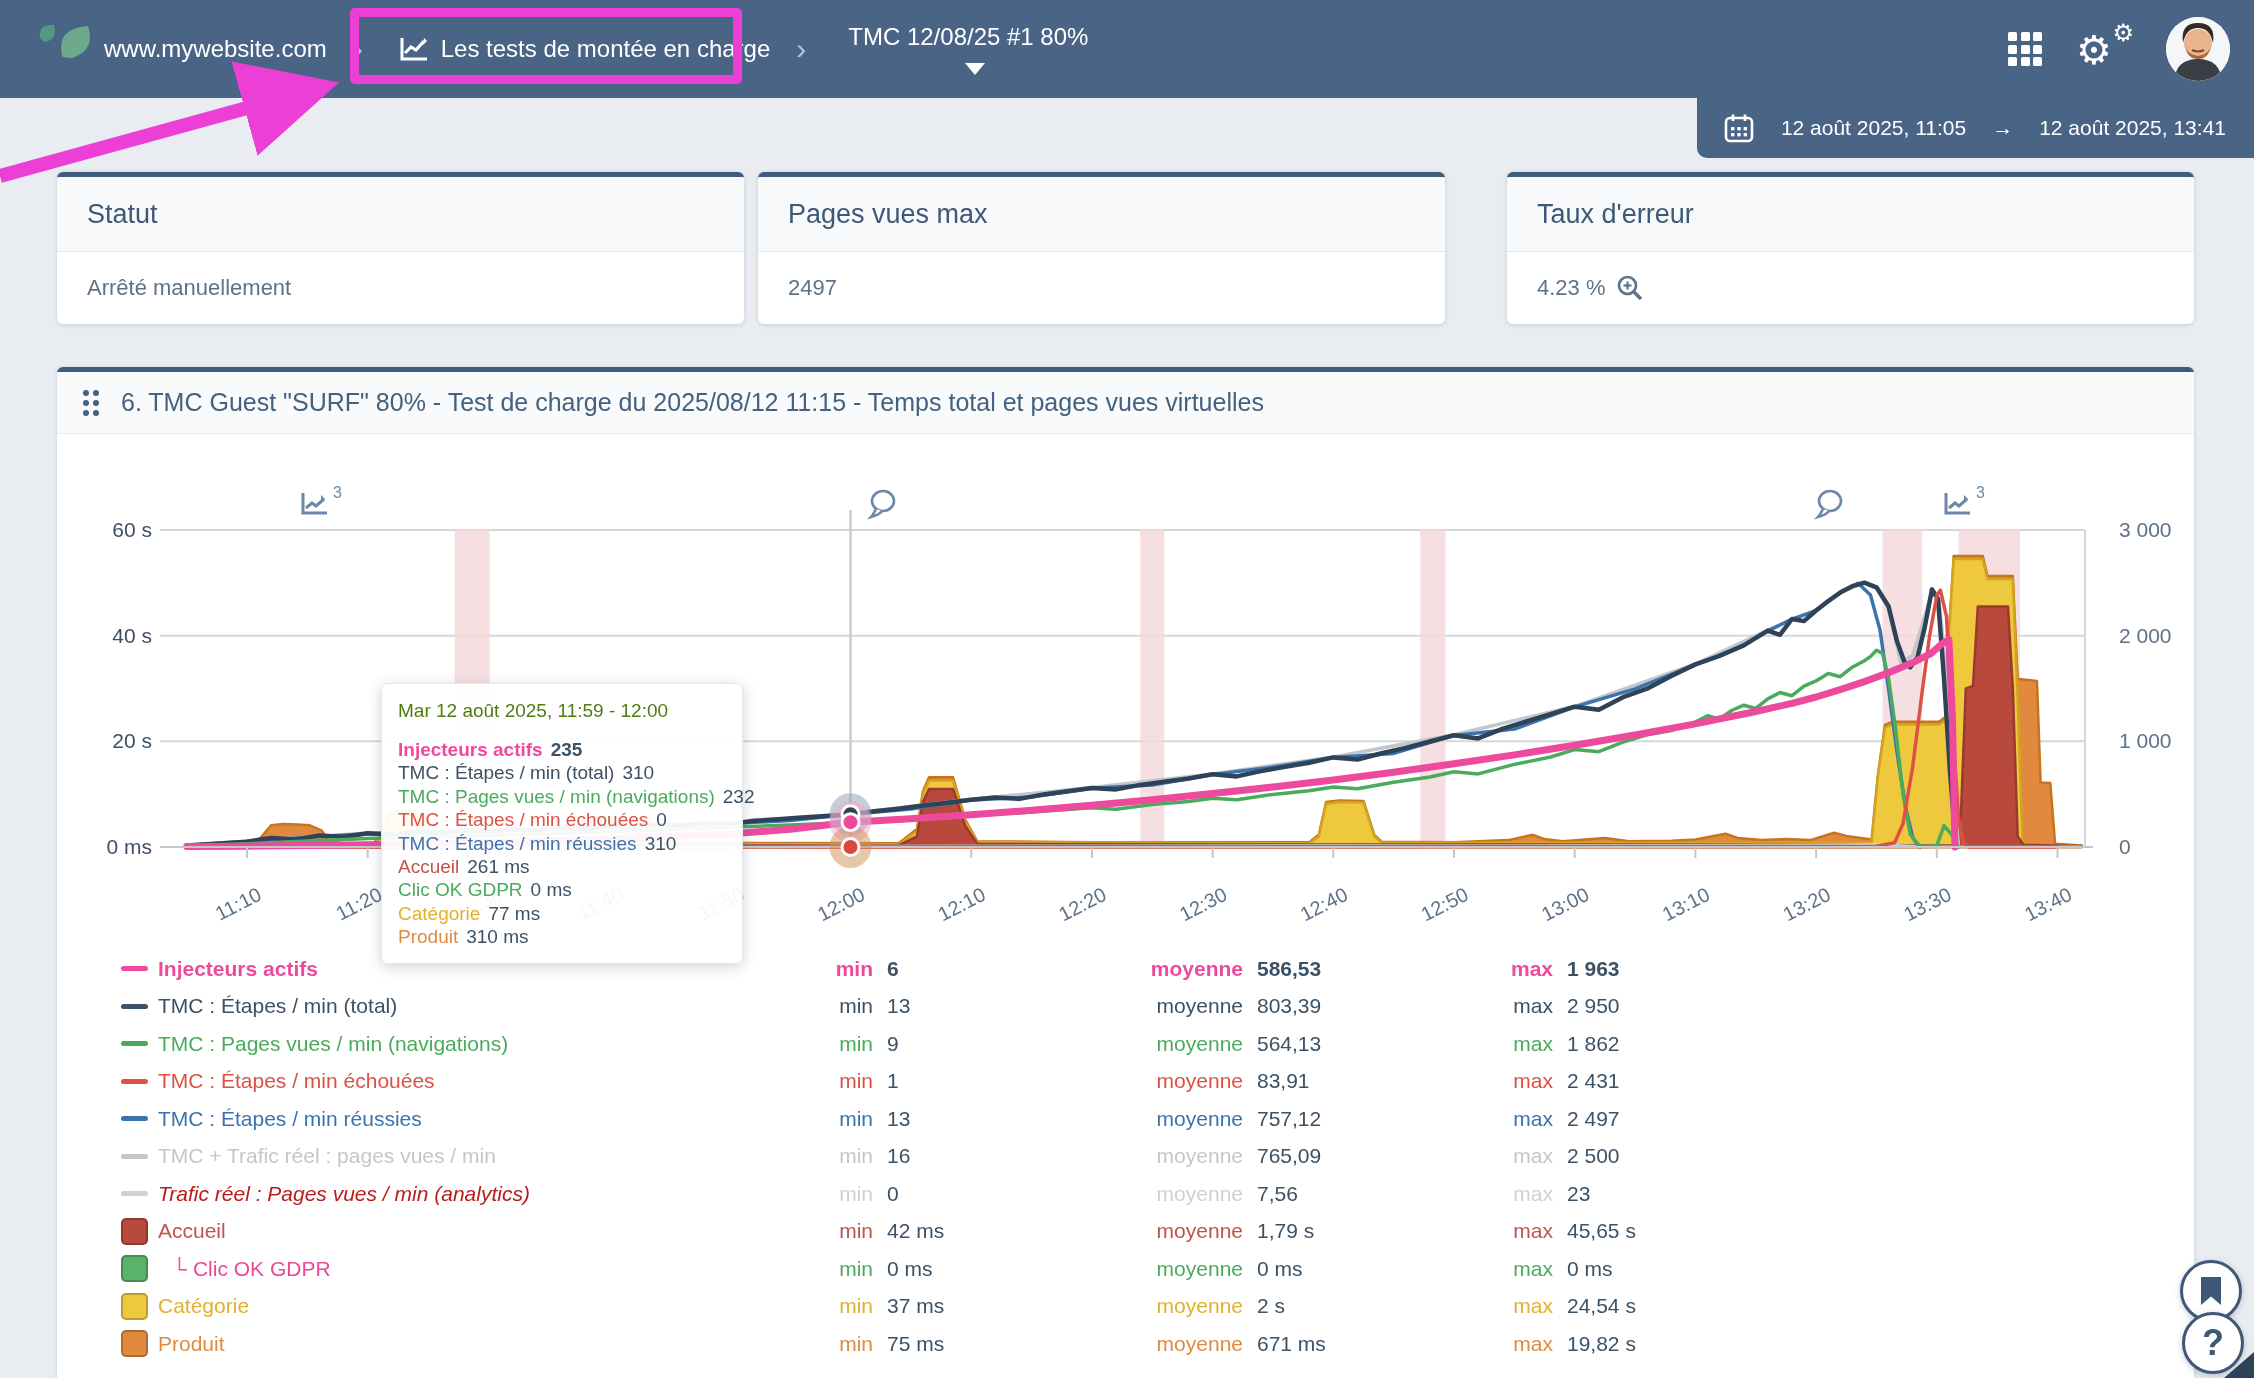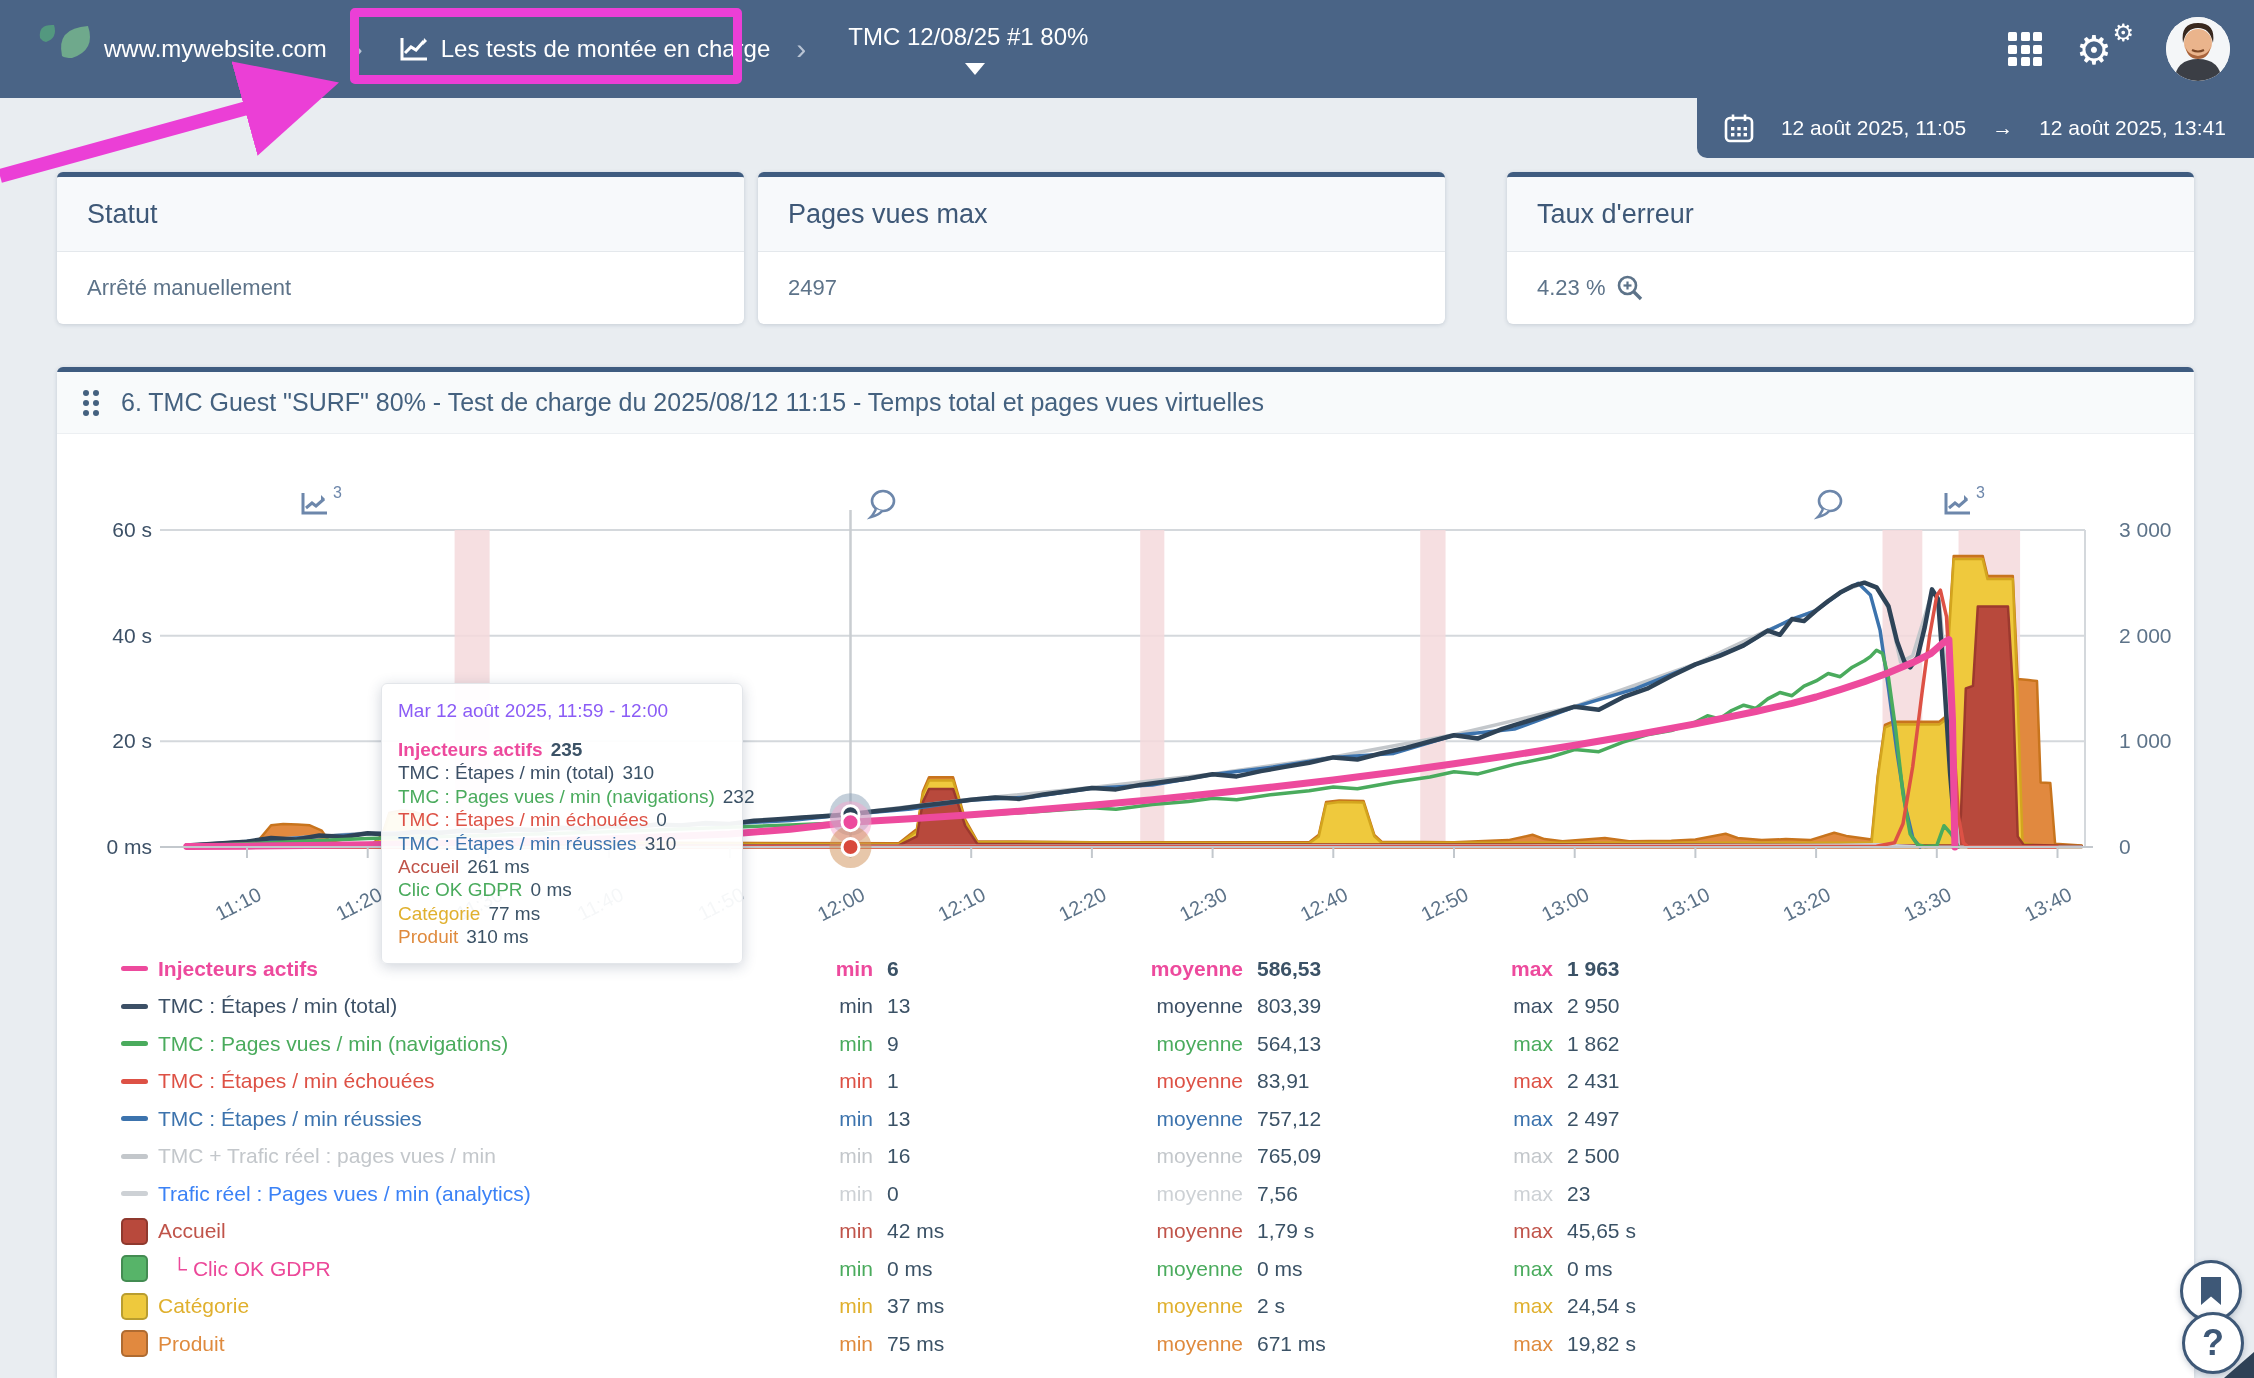--- a/index.html
+++ b/index.html
@@ -38,21 +38,21 @@
   
   .panel { position:absolute; left:57px; top:367px; width:2137px; height:1011px; background:#fff; border-top:5px solid #3f5c80; border-radius:6px 6px 0 0; box-shadow:0 1px 4px rgba(40,60,90,.18); }
   .panel-hd { height:62px; background:#f8fafb; border-bottom:1px solid #eceff2; display:flex; align-items:center; }
   .drag-handle { margin:0 22px 0 26px; display:grid; grid-template-columns:repeat(2,6px); grid-template-rows:repeat(3,6px); gap:4px; cursor:grab; }
   .drag-handle i { background:#44617f; border-radius:50%; }
   .panel-title { font-size:25px; color:#44617f; }
   #chart-svg { position:absolute; left:0; top:63px; width:2137px; height:560px; }
 
   
   .tooltip { position:absolute; left:381px; top:683px; width:362px; background:rgba(255,255,255,.94); border:1px solid #e3e6ea; border-radius:6px; box-shadow:0 3px 14px rgba(40,60,90,.22); padding:16px 14px 14px 16px; z-index:50; pointer-events:none; }
-  .tt-title { font-size:19px; color:#8b5cf6; margin-bottom:16px; white-space:nowrap; }
+  .tt-title { font-size:19px; color:#4d7c0f; margin-bottom:16px; white-space:nowrap; }
   .tt-row { font-size:19px; line-height:23.4px; white-space:nowrap; }
   .tt-row .v { color:#3b5266; margin-left:8px; }
   .tt-row.b .lab, .tt-row.b .v { font-weight:bold; }
 
   
   .legend { position:absolute; left:0; right:0; top:578px; }
   .lg-row { display:grid; grid-template-columns:48px 600px 115px 260px 110px 250px 60px auto; align-items:center; height:37.5px; padding-left:53px; font-size:21px; cursor:pointer; }
   .lg-swatch { justify-self:center; }
   .lg-swatch.line { width:27px; height:5px; border-radius:3px; }
   .lg-swatch.square { width:27px; height:27px; border-radius:5px; border:2px solid rgba(0,0,0,.22); }
@@ -350,21 +350,21 @@
     <span class="lg-l lg-min-l" style="color: rgb(195, 199, 203);">min</span>
     <span class="lg-v lg-min-v">16</span>
     <span class="lg-l lg-moy-l" style="color: rgb(195, 199, 203);">moyenne</span>
     <span class="lg-v lg-moy-v">765,09</span>
     <span class="lg-l lg-max-l" style="color: rgb(195, 199, 203);">max</span>
     <span class="lg-v lg-max-v">2 500</span>
   </div>
 
   <div class="lg-row">
     <span class="lg-swatch line" style="background: rgb(205, 209, 213);"></span>
-    <span class="lg-label" style="color: #3b82f6;">Trafic réel : Pages vues / min (analytics)</span>
+    <span class="lg-label" style="color: #b91c1c; font-style: italic;">Trafic réel : Pages vues / min (analytics)</span>
     <span class="lg-l lg-min-l" style="color: rgb(205, 209, 213);">min</span>
     <span class="lg-v lg-min-v">0</span>
     <span class="lg-l lg-moy-l" style="color: rgb(205, 209, 213);">moyenne</span>
     <span class="lg-v lg-moy-v">7,56</span>
     <span class="lg-l lg-max-l" style="color: rgb(205, 209, 213);">max</span>
     <span class="lg-v lg-max-v">23</span>
   </div>
 
   <div class="lg-row">
     <span class="lg-swatch square" style="background: rgb(184, 73, 60);"></span>

